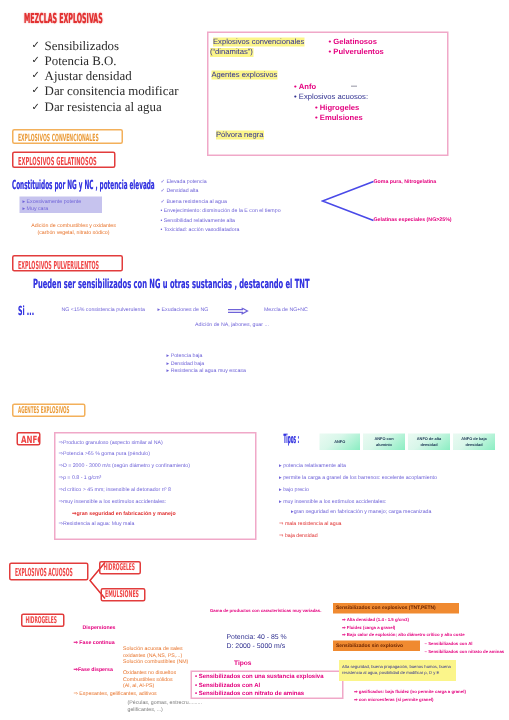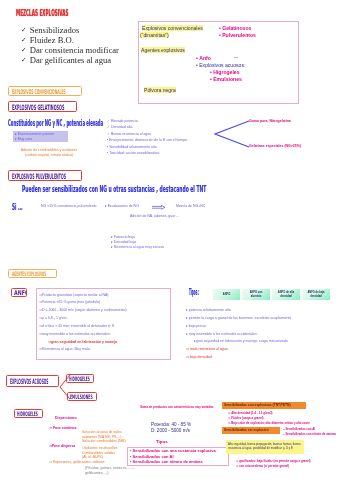--- a/index.html
+++ b/index.html
@@ -16,21 +16,21 @@
     line-height:1;
     white-space:nowrap;
     transform-origin:0 50%;
   }
   .hdr-main{color:#e23030;font-size:9.2px;text-shadow:0 0 1.3px rgba(226,48,48,.9);
             transform:scaleX(.455);}
   .boxed{border:1px solid;border-radius:1.5px;display:block;overflow:hidden;
          box-sizing:border-box;}
   .boxed > span{position:absolute;display:block;transform-origin:0 50%;white-space:nowrap;}
   .box-orange{color:#eb9c3a;border-color:#f3b05a;}
-  .box-red{color:#4c1d95;border-color:#e23c3c;}
+  .box-red{color:#ef4444;border-color:#e23c3c;}
 
   
   .chk{font-family:"Liberation Serif",serif;font-size:8.6px;color:#2b2b2b;
        line-height:10.25px;height:10.25px;}
   .chk .tick{font-family:"DejaVu Sans",sans-serif;font-size:6.6px;margin-right:3.2px;color:#1a1a1a;
              display:inline-block;line-height:10.25px;vertical-align:top;}
 
   
   .tiny{font-size:3.5px;line-height:4.6px;}
   .blist > div{line-height:6.4px;height:6.4px;}
@@ -55,23 +55,24 @@
 </style>
 </head>
 <body>
 
 <div id="root">
 
   <div class="abs marker hdr-main" style="left:16px;top:8px;">MEZCLAS EXPLOSIVAS</div>
 
   <div class="abs" style="left:21px;top:24.5px;">
     <div class="chk"><span class="tick">✓</span><span>Sensibilizados</span></div>
-    <div class="chk"><span class="tick">✓</span><span>Fluidez B.O.</span></div>
+    <div class="chk"><span class="tick">✓</span><span>Potencia B.O.</span></div>
+    <div class="chk"><span class="tick">✓</span><span>Ajustar densidad</span></div>
     <div class="chk"><span class="tick">✓</span><span>Dar consitencia modificar</span></div>
-    <div class="chk"><span class="tick">✓</span><span>Dar gelificantes al agua</span></div>
+    <div class="chk"><span class="tick">✓</span><span>Dar resistencia al agua</span></div>
   </div>
 
   <div class="abs boxed box-orange" style="left:8px;top:86px;width:74px;height:10px;">
     <span class="marker" style="font-size:6.6px;left:3px;top:1.6px;transform:scaleX(.46);">EXPLOSIVOS CONVENCIONALES</span>
   </div>
 
   <div class="abs boxed box-red" style="left:8px;top:101px;width:69px;height:11px;">
     <span class="marker" style="font-size:7.4px;left:3px;top:1.5px;transform:scaleX(.465);">EXPLOSIVOS GELATINOSOS</span>
   </div>
 

